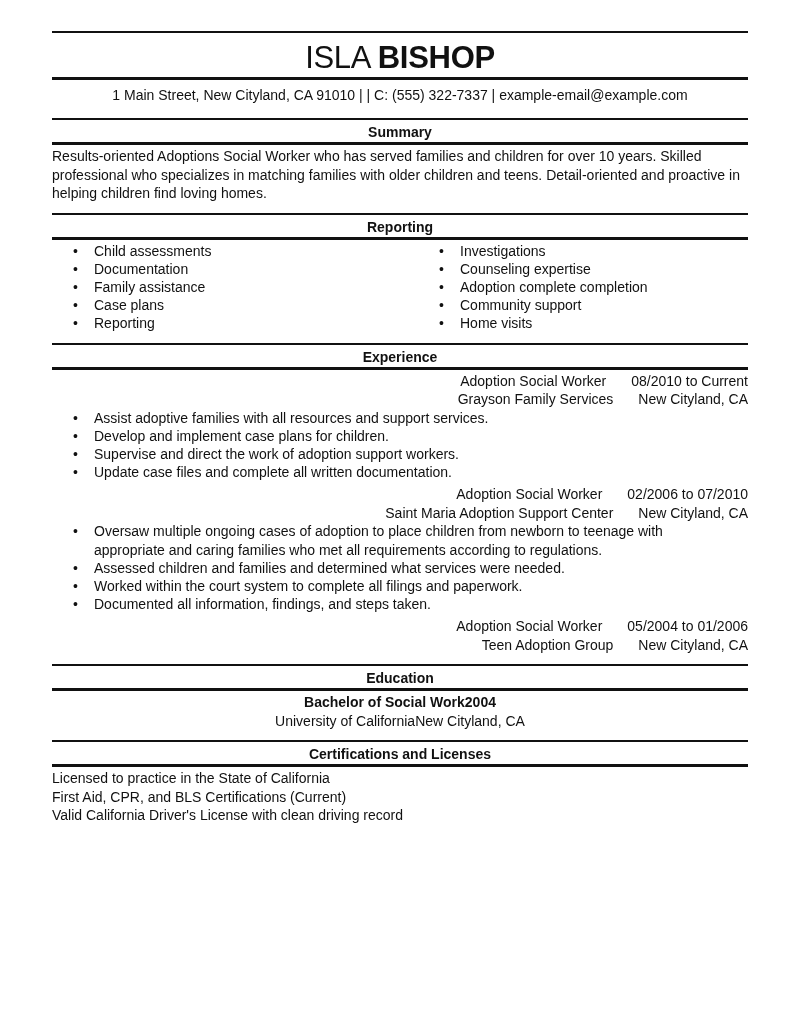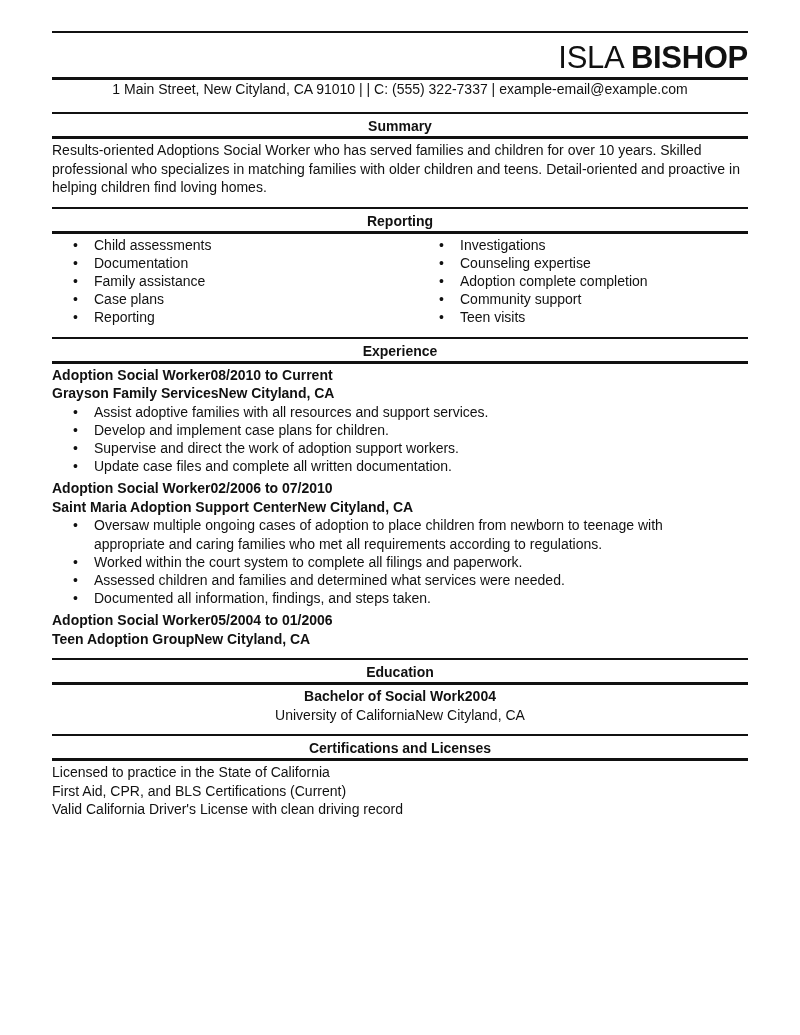--- a/index.html
+++ b/index.html
@@ -1,48 +1,48 @@
 <!DOCTYPE html>
 <html><head>
 <meta charset="utf-8">
 <style>
   html, body { margin: 0; padding: 0; background: #ffffff; }
   body { width: 800px; height: 1035px; position: relative; overflow: hidden;
          font-family: "Liberation Sans", sans-serif; color: #111; }
   .page { position: absolute; left: 52px; top: 0; width: 696px; }
   .rule-thin { height: 2px; background: #111; }
   .rule-thick { height: 3px; background: #111; }
-  .name { text-align: right; font-size: 31px; line-height: 34px; letter-spacing: -0.3px;
+  .name { text-align: center; font-size: 31px; line-height: 34px; letter-spacing: -0.3px;
           color: #111; }
   .name .last { font-weight: bold; }
   .contact { text-align: center; font-size: 14px; line-height: 17px; }
   .section-title { text-align: center; font-weight: bold; font-size: 14px; line-height: 18px; }
   .para { font-size: 14px; line-height: 18.5px; }
   .hl { display: flex; font-size: 14px; line-height: 18.2px; gap: 36px; }
   .hl ul { list-style: none; margin: 0; padding: 0; width: 348px; }
   .hl li, .jobs li { position: relative; padding-left: 42px; }
   .hl li::before, .jobs li::before { content: "\2022"; position: absolute; left: 21px; top: 0; font-size: 14px; }
-  .job-row { display: flex; justify-content: flex-start; font-size: 14px; line-height: 18.5px; font-weight: bold; }
+  .job-row { display: flex; justify-content: flex-end; font-size: 14px; line-height: 18.5px; font-weight: normal; gap: 25px; }
   .jobs ul { list-style: none; margin: 0; padding: 0; font-size: 14px; line-height: 18.2px; }
   .edu-row { display: flex; justify-content: center; font-size: 14px; line-height: 18.5px; }
   .edu-row.b { font-weight: bold; }
   .cert { font-size: 14px; line-height: 18.5px; }
 </style>
 </head>
 <body>
 
 <div class="page">
 
   <div class="rule-thin" style="margin-top:31px;"></div>
   <div class="name" style="margin-top:8px;">
     <span>ISLA</span>
     <span class="last">BISHOP</span>
   </div>
   <div class="rule-thick" style="margin-top:2px;"></div>
-  <div class="contact" style="margin-top:1px;">1 Main Street, New Cityland, CA 91010 | | C: (555) 322-7337 | example-email@example.com</div>
+  <div class="contact" style="margin-top:7px;">1 Main Street, New Cityland, CA 91010 | | C: (555) 322-7337 | example-email@example.com</div>
 
   <div class="rule-thin" style="margin-top:14px;"></div>
   <div class="section-title" style="margin-top:3px;">Summary</div>
   <div class="rule-thick" style="margin-top:1px;"></div>
   <div class="para" style="margin-top:2px;">Results-oriented Adoptions Social Worker who has served families and children for over 10 years. Skilled professional who specializes in matching families with older children and teens. Detail-oriented and proactive in helping children find loving homes.</div>
 
   <div class="rule-thin" style="margin-top:10px;"></div>
   <div class="section-title" style="margin-top:3px;">Reporting</div>
   <div class="rule-thick" style="margin-top:1px;"></div>
   <div class="hl" style="margin-top:2px;">
@@ -51,21 +51,21 @@
       <li>Documentation</li>
       <li>Family assistance</li>
       <li>Case plans</li>
       <li>Reporting</li>
     </ul>
     <ul>
       <li>Investigations</li>
       <li>Counseling expertise</li>
       <li>Adoption complete completion</li>
       <li>Community support</li>
-      <li>Teen visits</li>
+      <li>Home visits</li>
     </ul>
   </div>
 
   <div class="rule-thin" style="margin-top:10px;"></div>
   <div class="section-title" style="margin-top:3px;">Experience</div>
   <div class="rule-thick" style="margin-top:1px;"></div>
   <div class="jobs" style="margin-top:2px;">
     <div>
       <div class="job-row">
         <span>Adoption Social Worker</span>
@@ -86,22 +86,22 @@
       <div class="job-row">
         <span>Adoption Social Worker</span>
         <span>02/2006 to 07/2010</span>
       </div>
       <div class="job-row">
         <span>Saint Maria Adoption Support Center</span>
         <span>New Cityland, CA</span>
       </div>
       <ul style="padding-right:60px;">
         <li>Oversaw multiple ongoing cases of adoption to place children from newborn to teenage with appropriate and caring families who met all requirements according to regulations.</li>
+        <li>Assessed children and families and determined what services were needed.</li>
         <li>Worked within the court system to complete all filings and paperwork.</li>
-        <li>Assessed children and families and determined what services were needed.</li>
         <li>Documented all information, findings, and steps taken.</li>
       </ul>
     </div>
     <div style="margin-top:4px;">
       <div class="job-row">
         <span>Adoption Social Worker</span>
         <span>05/2004 to 01/2006</span>
       </div>
       <div class="job-row">
         <span>Teen Adoption Group</span>

